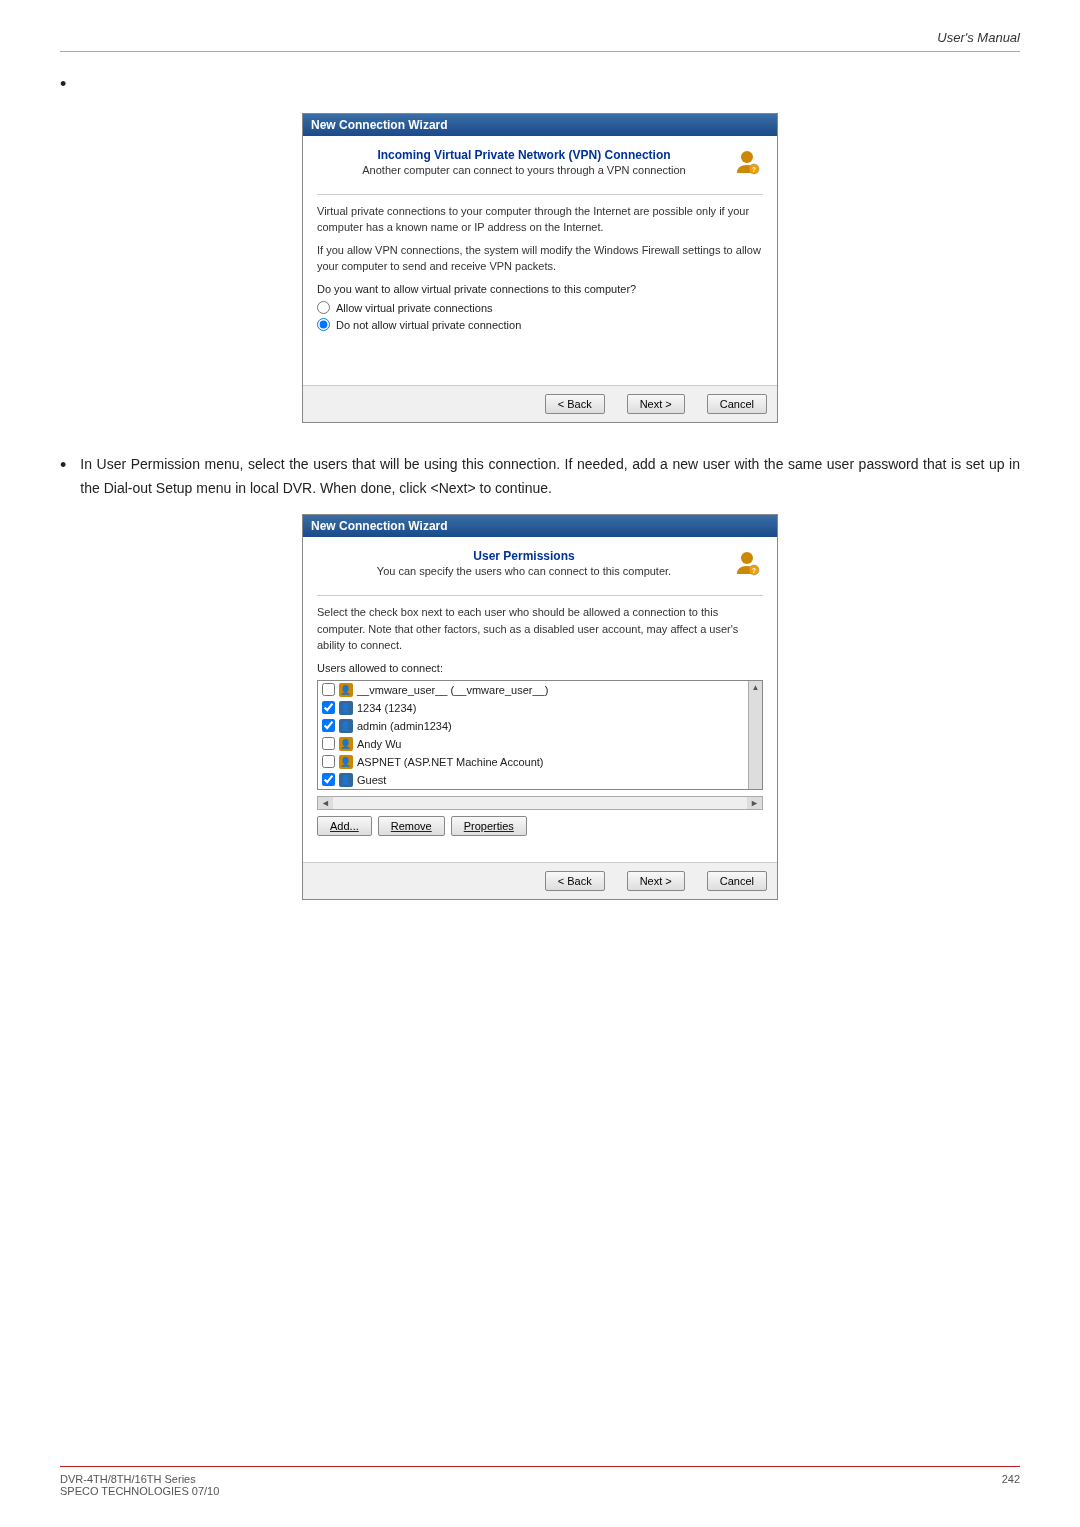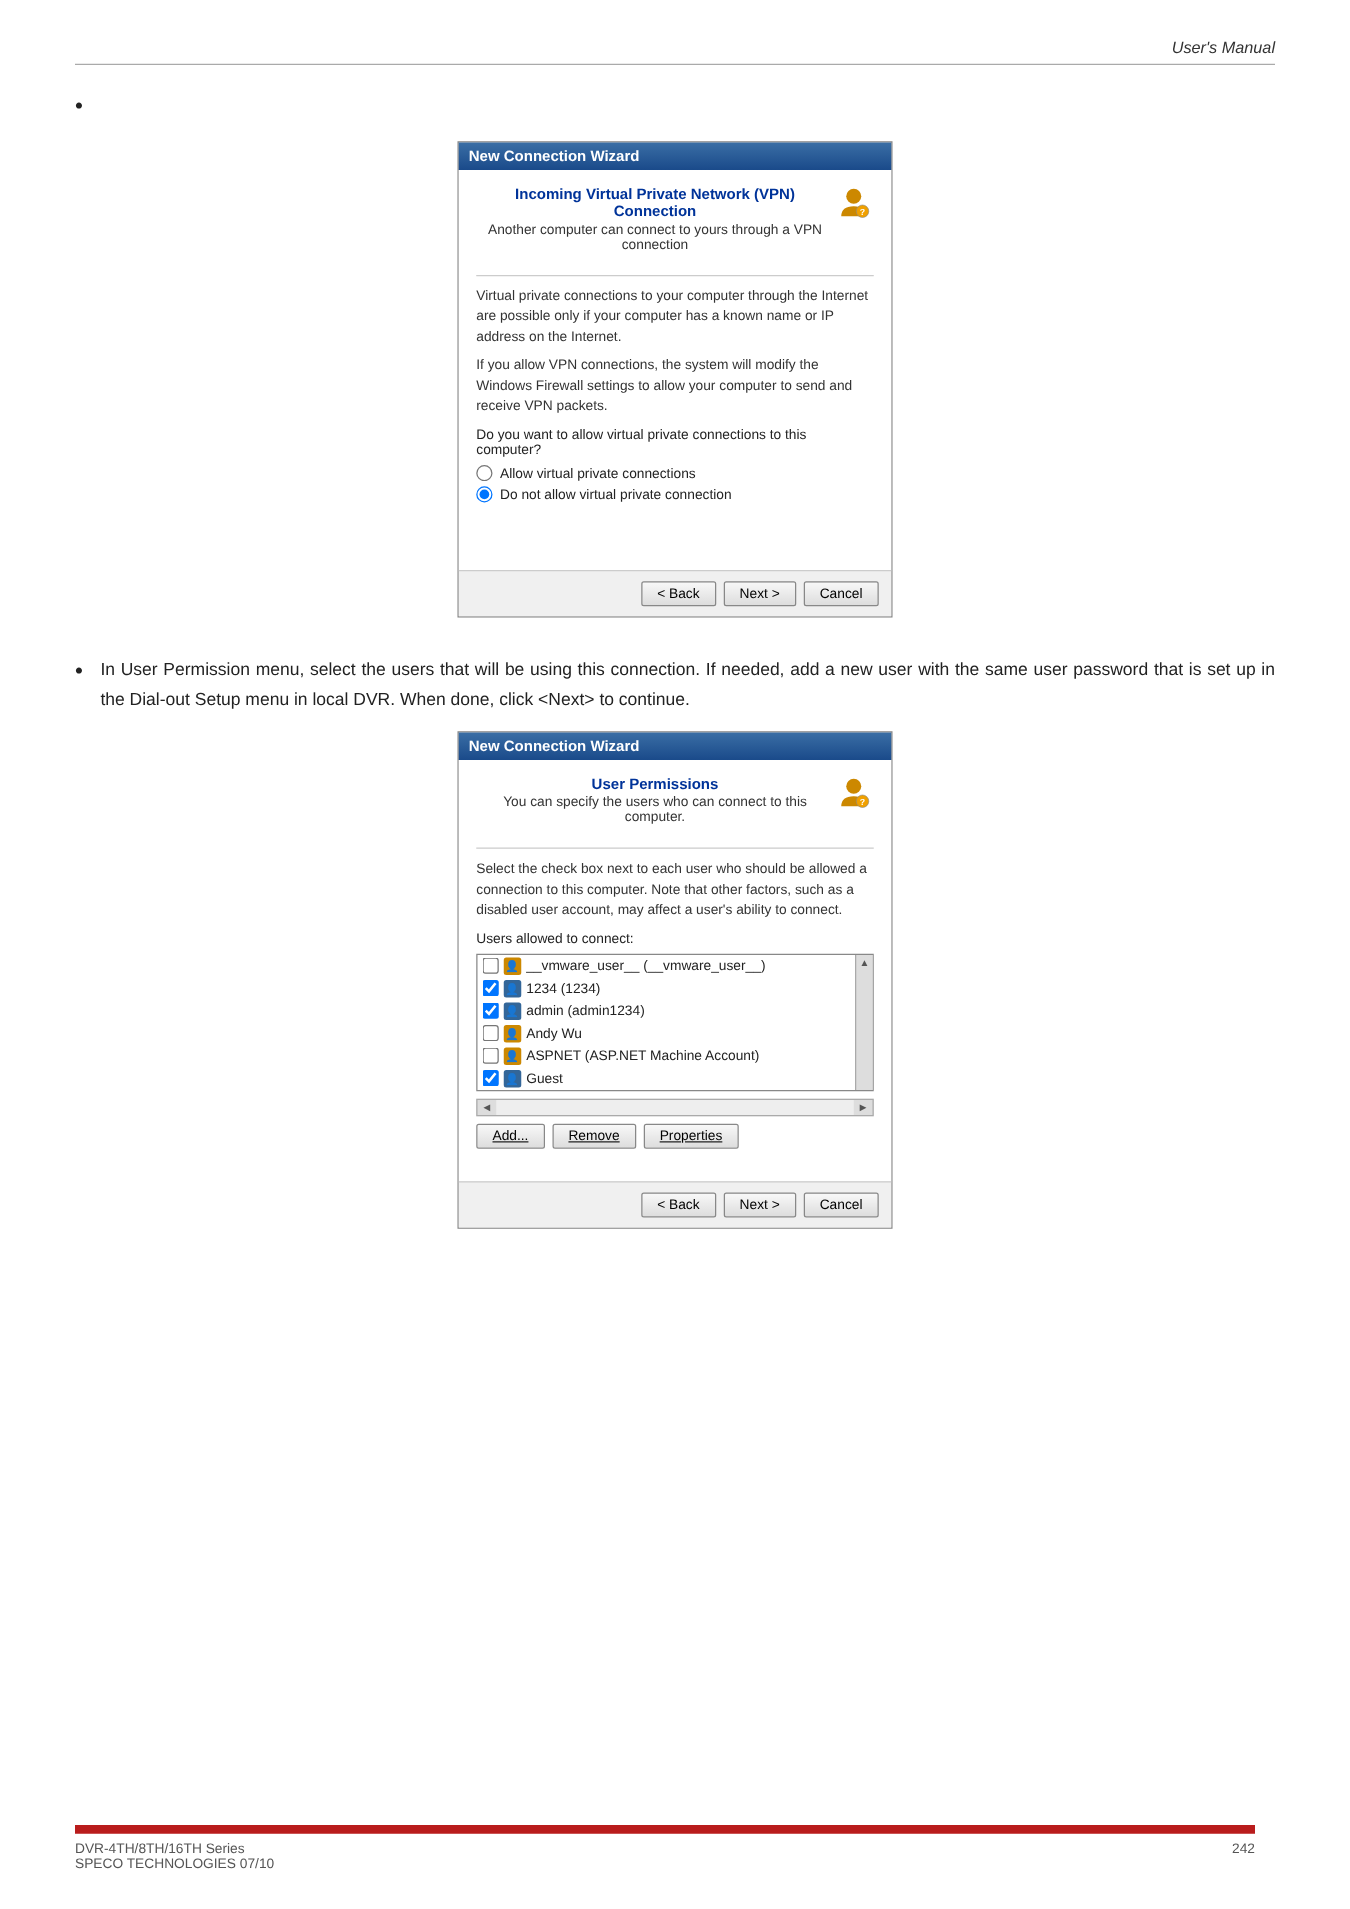--- a/index.html
+++ b/index.html
@@ -41,21 +41,21 @@
     .bullet-text {
       font-size: 14px;
       line-height: 1.7;
       text-align: justify;
       flex: 1;
     }
     .wizard-container {
       border: 1px solid #888;
       background: #f0f0f0;
       margin: 14px auto 0 auto;
-      width: 348px;
+      width: 476px;
       display: block;
     }
     .wizard-titlebar {
       background: linear-gradient(to bottom, #3a6ea5 0%, #1a4a8a 100%);
       color: white;
       font-size: 12px;
       font-weight: bold;
       padding: 4px 8px;
       display: flex;
       align-items: center;
@@ -109,21 +109,21 @@
     }
     .radio-option input[type="radio"] {
       margin-right: 6px;
     }
     .wizard-footer {
       background: #f0f0f0;
       border-top: 1px solid #ccc;
       padding: 8px 10px;
       display: flex;
       justify-content: flex-end;
-      gap: 6px;
+      gap: 22px;
     }
     .wizard-btn {
       background: linear-gradient(to bottom, #f8f8f8, #ddd);
       border: 1px solid #888;
       font-size: 11px;
       padding: 3px 12px;
       cursor: pointer;
       border-radius: 2px;
     }
     .wizard-divider {
@@ -159,26 +159,26 @@
     .action-buttons {
       display: flex;
       gap: 6px;
       margin: 6px 0;
       text-decoration: underline;
     }
     .page-footer {
       position: fixed;
       bottom: 30px;
       left: 60px;
-      right: 76px;
+      right: 60px;
       display: flex;
       justify-content: space-between;
       font-size: 11px;
       color: #555;
-      border-top: 7px solid #b91c1c;
+      border-top: 1px solid #b91c1c;
       padding-top: 6px;
     }
     .header-row {
       display: flex;
       align-items: flex-start;
       margin-bottom: 6px;
       text-align: center;
     }
     .wizard-label-area {
       flex: 1;

